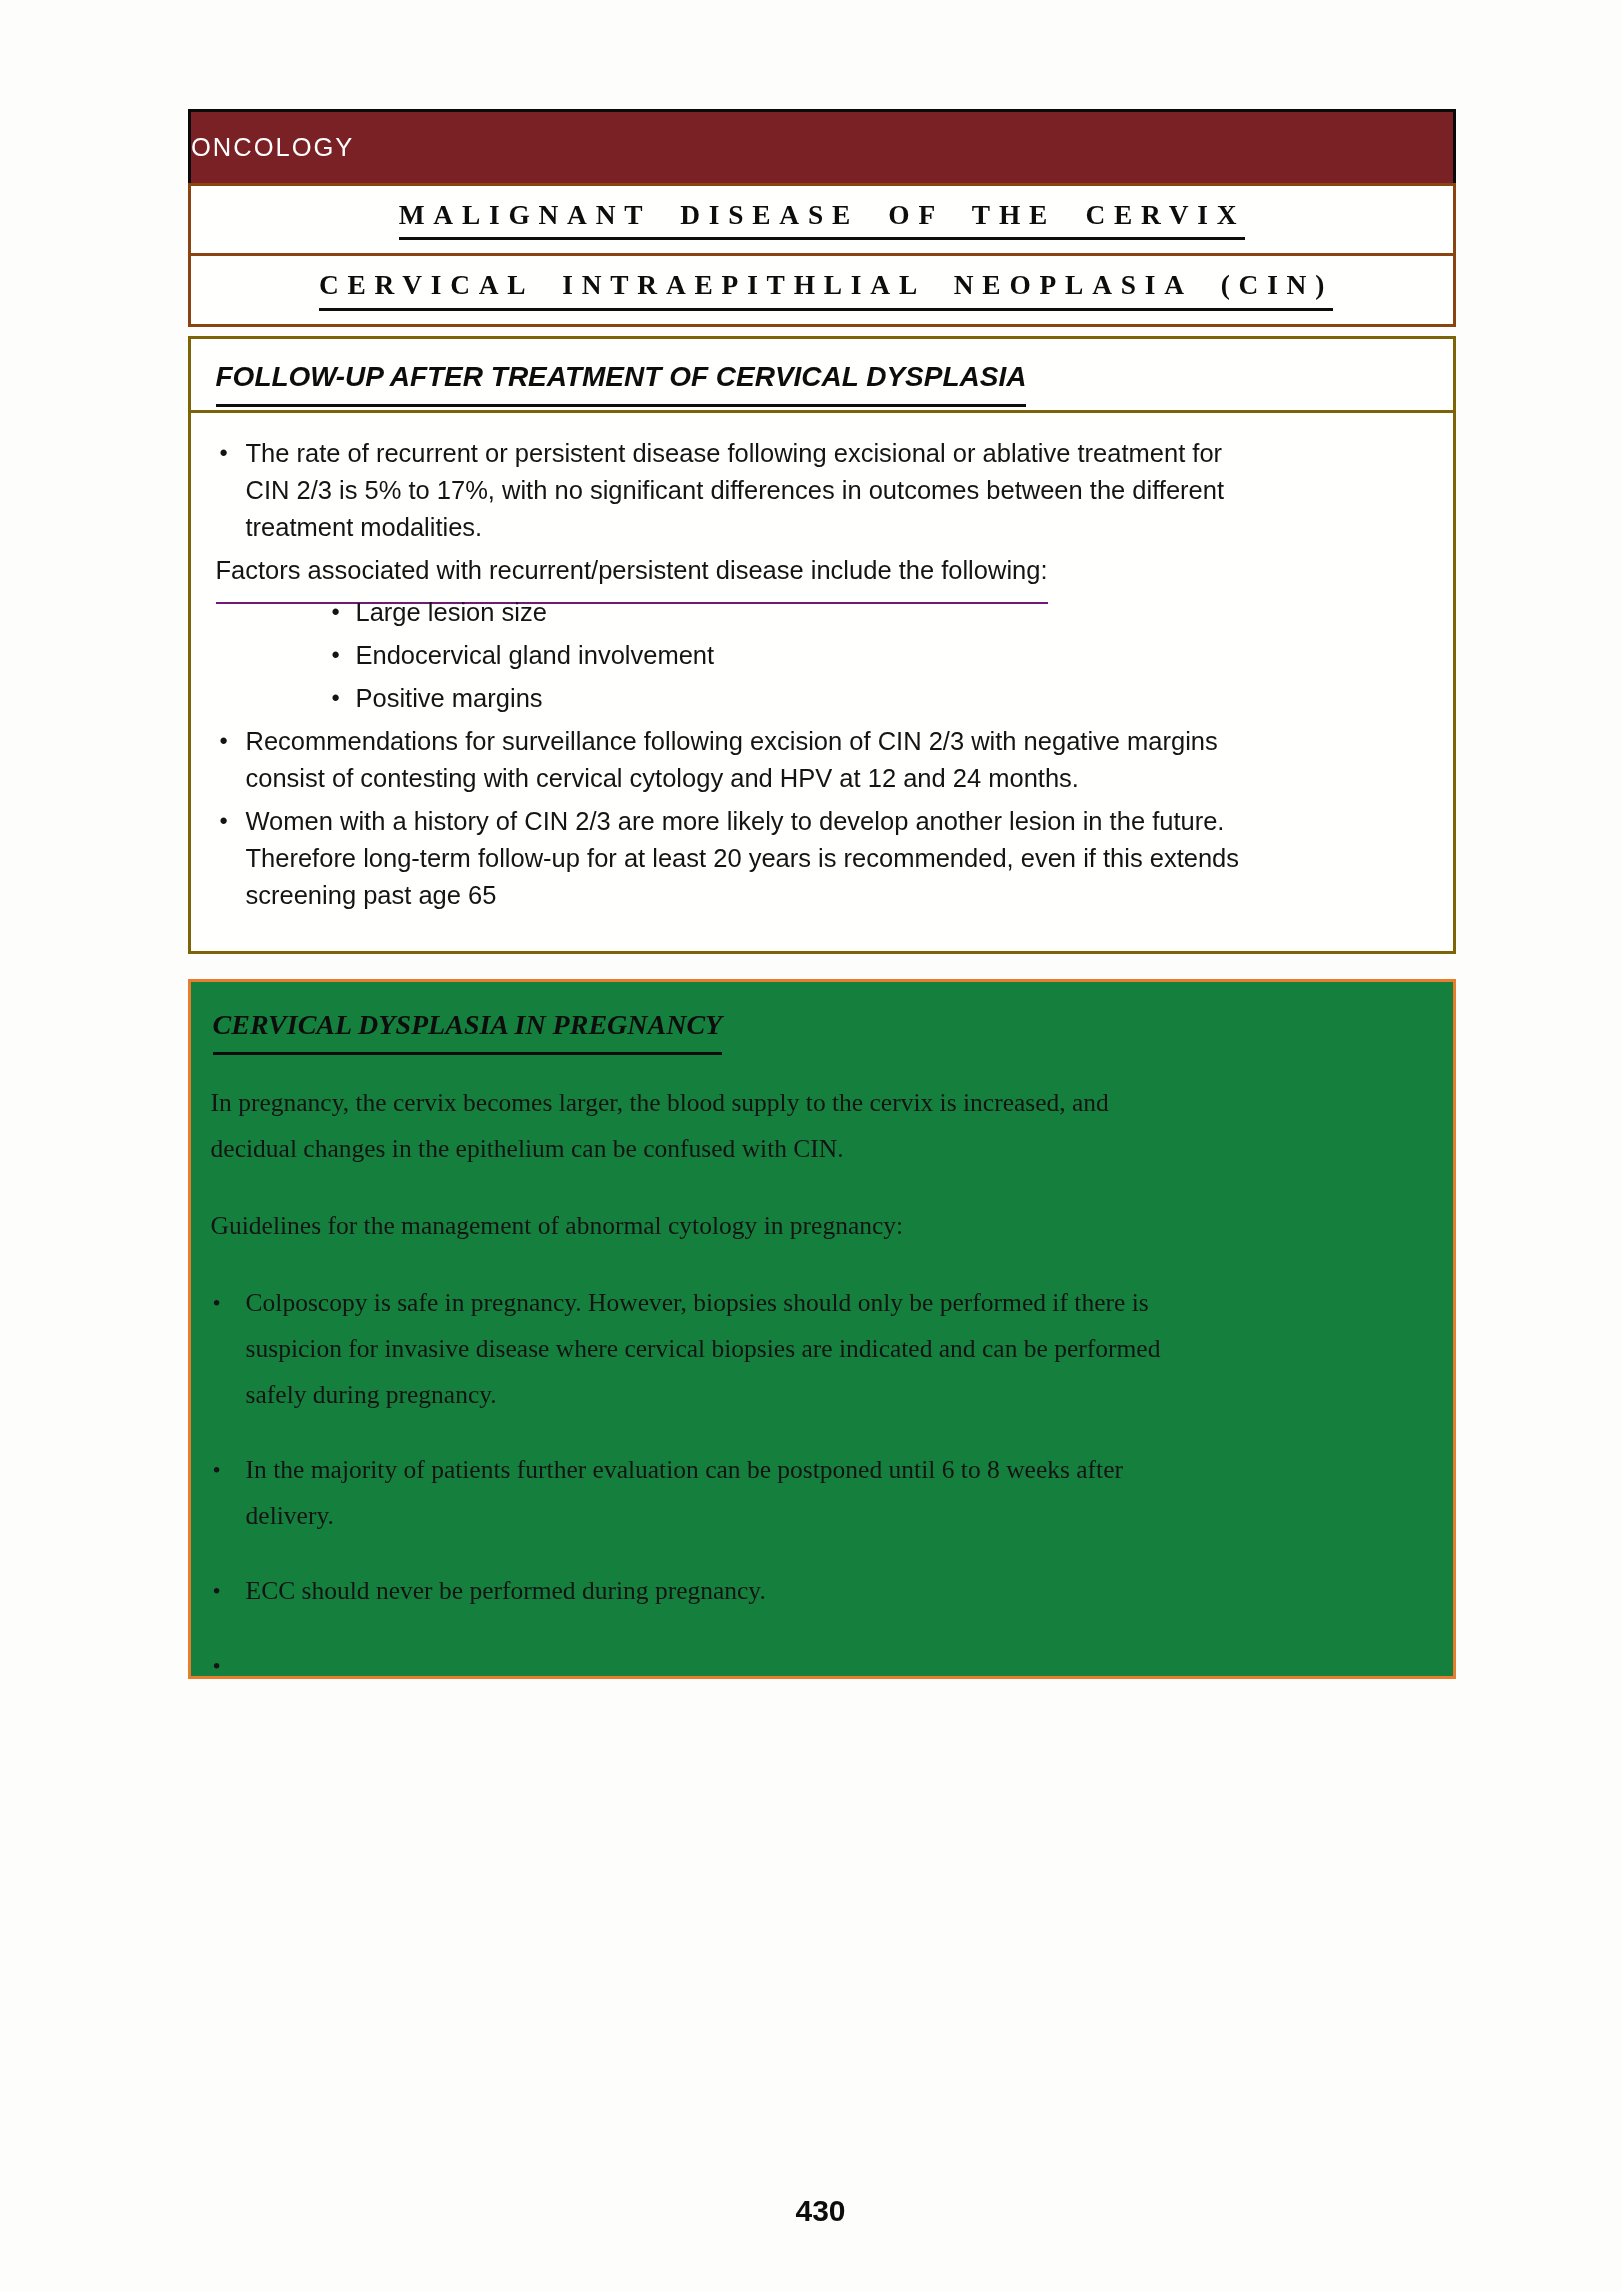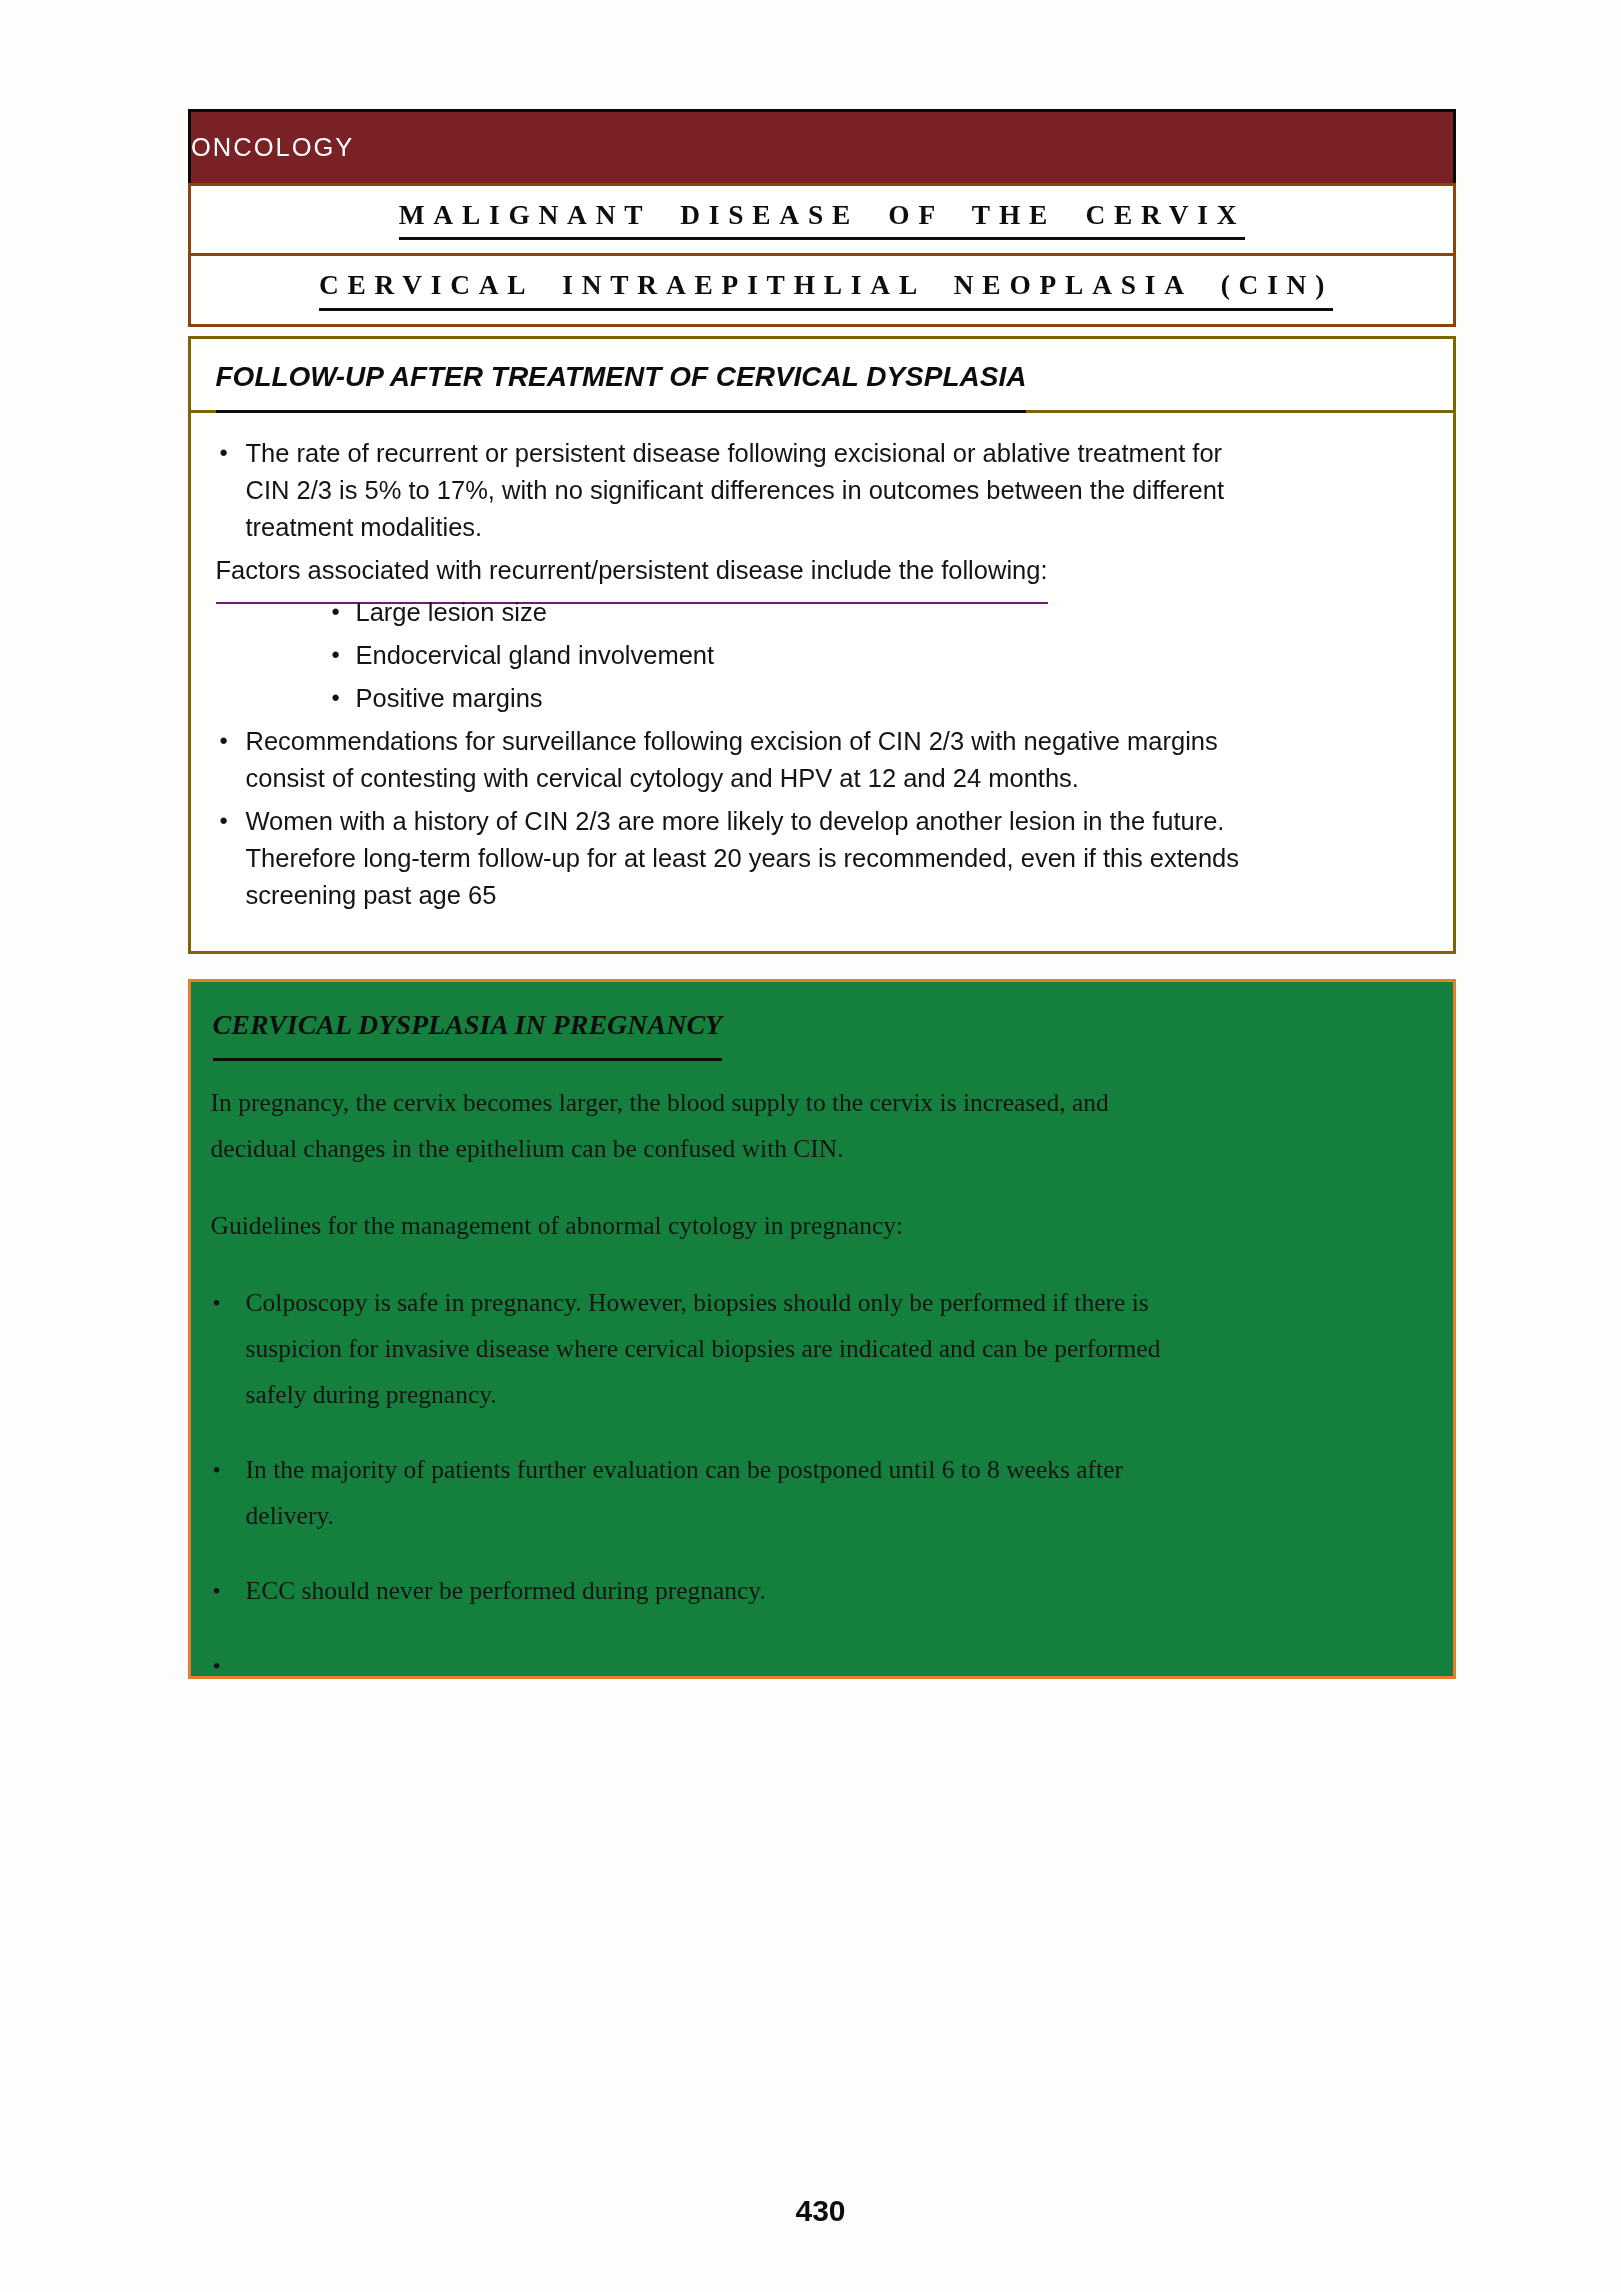--- a/index.html
+++ b/index.html
@@ -17,21 +17,21 @@
   .titlebox{box-sizing:border-box;height:74px;background:#fffffe;
             border:3.9px solid #8a4412;display:flex;align-items:center;justify-content:center;}
   .titlebox.second{margin-top:-3.9px;padding-left:8px;}
   .title-text{font-weight:bold;font-size:27.4px;color:#0d0d0d;letter-spacing:8.8px;word-spacing:13.7px;
               white-space:nowrap;border-bottom:3.9px solid #0d0d0d;padding-bottom:6.9px;font-family:Liberation Serif, serif;}
 
   
   .olive{margin-top:8.8px;border:3.9px solid #7d6408;background:#fffffe;}
   .olive-header{padding:21.6px 24.5px 17.6px 24.5px;border-bottom:3.9px solid #7d6408;}
   .section-heading{font-weight:bold;font-style:italic;font-size:28px;color:#0d0d0d;
-                   border-bottom:3.9px solid #0d0d0d;padding-bottom:18px;}
+                   border-bottom:3.9px solid #0d0d0d;padding-bottom:12px;}
   .olive-content{padding:21.6px 27.4px 37px 24.5px;font-size:25.5px;line-height:37px;}
 
   .pre{white-space:pre-line;}
   .item{margin-bottom:5.9px;}
   .item:last-child{margin-bottom:0;}
   .li{position:relative;}
   .l1{padding-left:30px;}
   .l1 > .marker{position:absolute;left:3.9px;top:0;}
   .l2{padding-left:140px;}
   .l2 > .marker{position:absolute;left:116px;top:0;}

